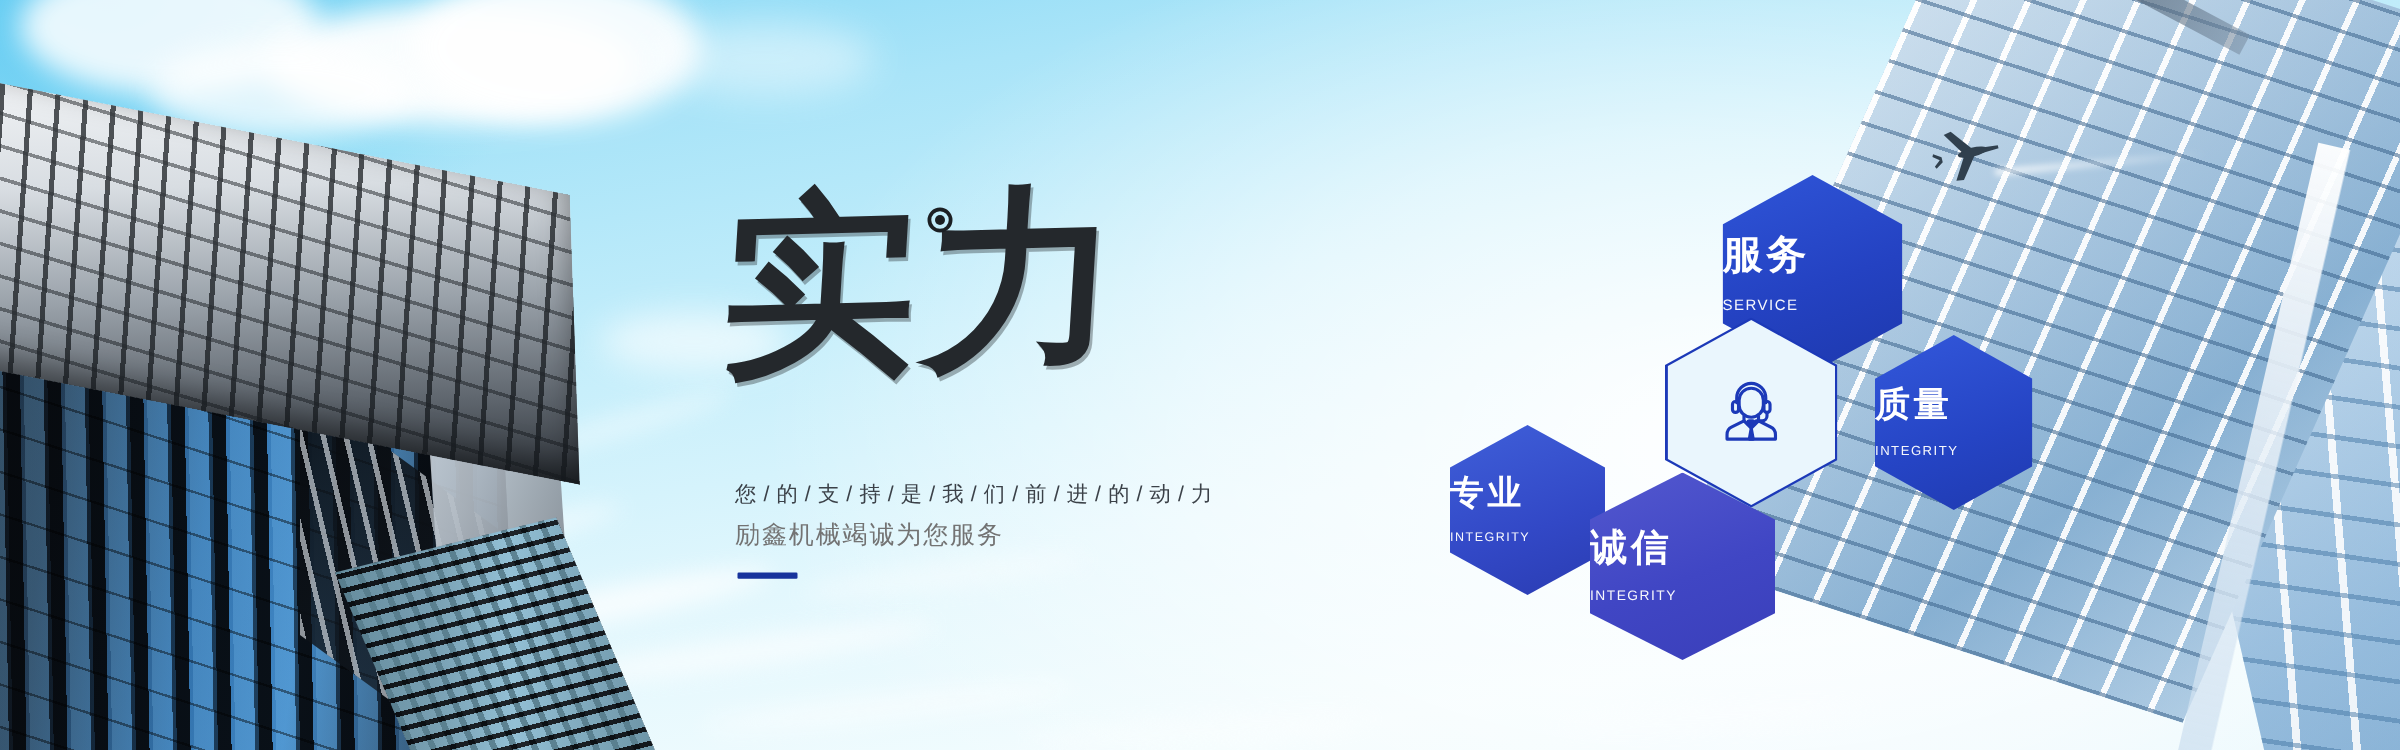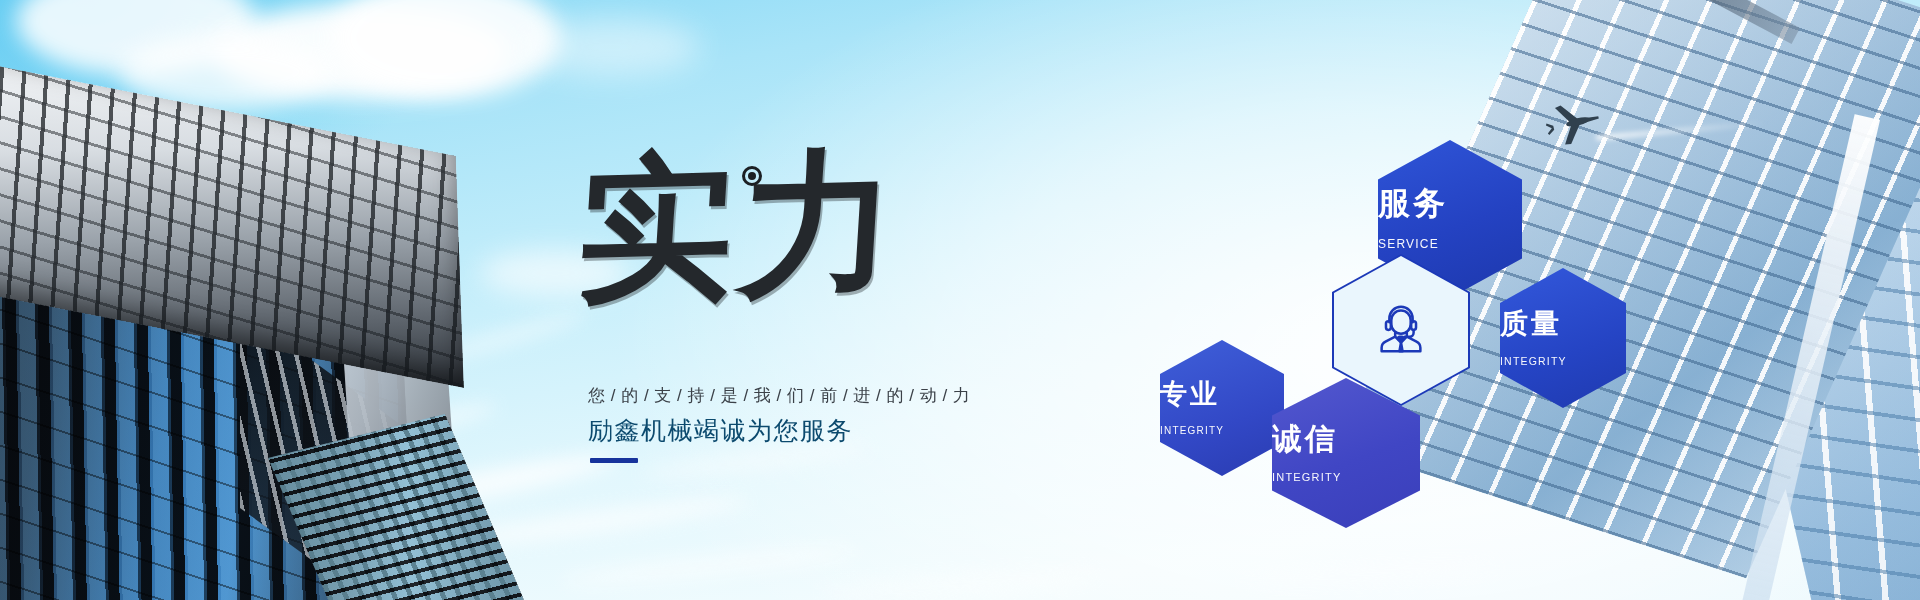--- a/index.html
+++ b/index.html
@@ -191,21 +191,21 @@
     white-space:nowrap;
   }
 
   .sub-cn {
     position:absolute; left:588px; top:384px;
     font-size:17px; color:#3b4148; letter-spacing:.5px;
     white-space:nowrap;
   }
   .sub-main {
     position:absolute; left:588px; top:414px;
-    font-size:25px; color:#0c4a6e; font-weight:400;
+    font-size:20px; color:#737373; font-weight:400;
     letter-spacing:1.5px; white-space:nowrap;
   }
   .sub-rule {
     position:absolute; left:590px; top:458px;
     width:48px; height:5px; background:#17339c; border-radius:1px;
   }
 
   
   .hex {
     position:absolute;

